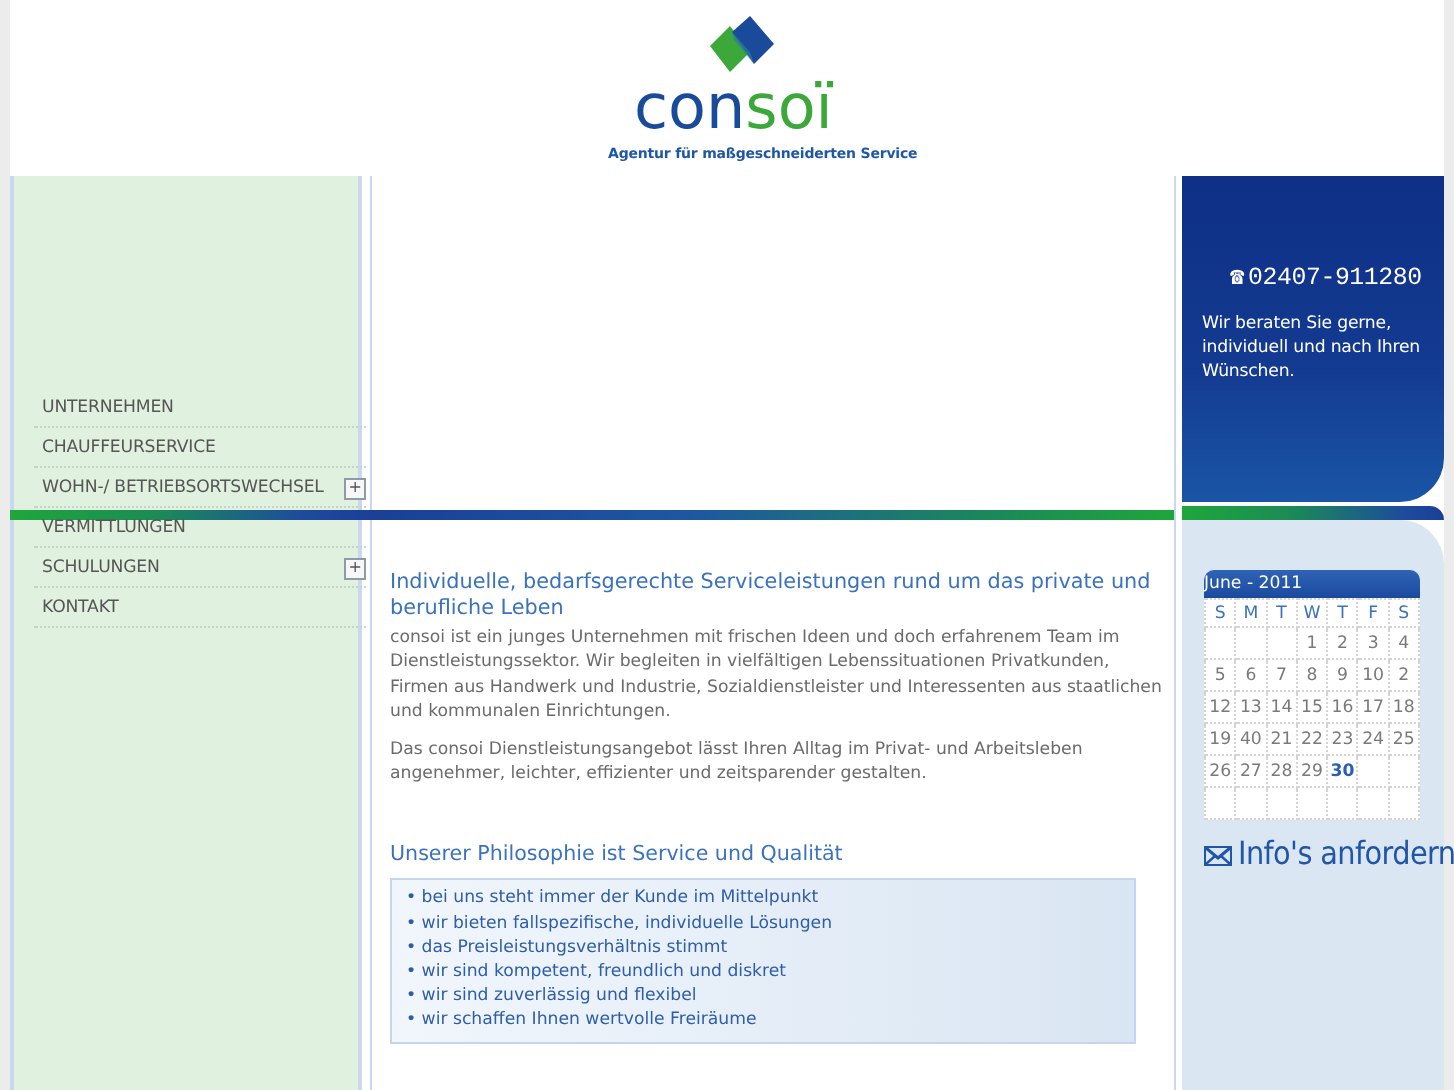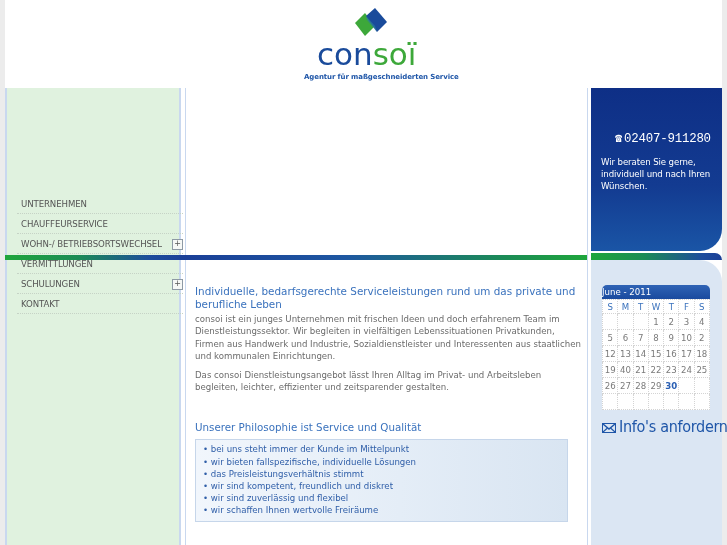--- a/index.html
+++ b/index.html
@@ -82,21 +82,21 @@
     <div class="nav-item"><span>SCHULUNGEN</span><span class="nav-plus">+</span></div>
     <div class="nav-item"><span>KONTAKT</span></div>
   </div>
 
   <div class="sep-line" style="left:582px;"></div>
   <div class="main-bar"></div>
 
   <div class="main">
     <h1 class="h1">Individuelle, bedarfsgerechte Serviceleistungen rund um das private und berufliche Leben</h1>
     <p class="p">consoi ist ein junges Unternehmen mit frischen Ideen und doch erfahrenem Team im Dienstleistungssektor. Wir begleiten in vielfältigen Lebenssituationen Privatkunden, Firmen aus Handwerk und Industrie, Sozialdienstleister und Interessenten aus staatlichen und kommunalen Einrichtungen.</p>
-    <p class="p">Das consoi Dienstleistungsangebot lässt Ihren Alltag im Privat- und Arbeitsleben begleiten, leichter, effizienter und zeitsparender gestalten.</p>
+    <p class="p">Das consoi Dienstleistungsangebot lässt Ihren Alltag im Privat- und Arbeitsleben angenehmer, leichter, effizienter und zeitsparender gestalten.</p>
     <h2 class="h2">Unserer Philosophie ist Service und Qualität</h2>
     <div class="list-box">
       <div class="list-item">• bei uns steht immer der Kunde im Mittelpunkt</div>
       <div class="list-item">• wir bieten fallspezifische, individuelle Lösungen</div>
       <div class="list-item">• das Preisleistungsverhältnis stimmt</div>
       <div class="list-item">• wir sind kompetent, freundlich und diskret</div>
       <div class="list-item">• wir sind zuverlässig und flexibel</div>
       <div class="list-item">• wir schaffen Ihnen wertvolle Freiräume</div>
     </div>
   </div>

